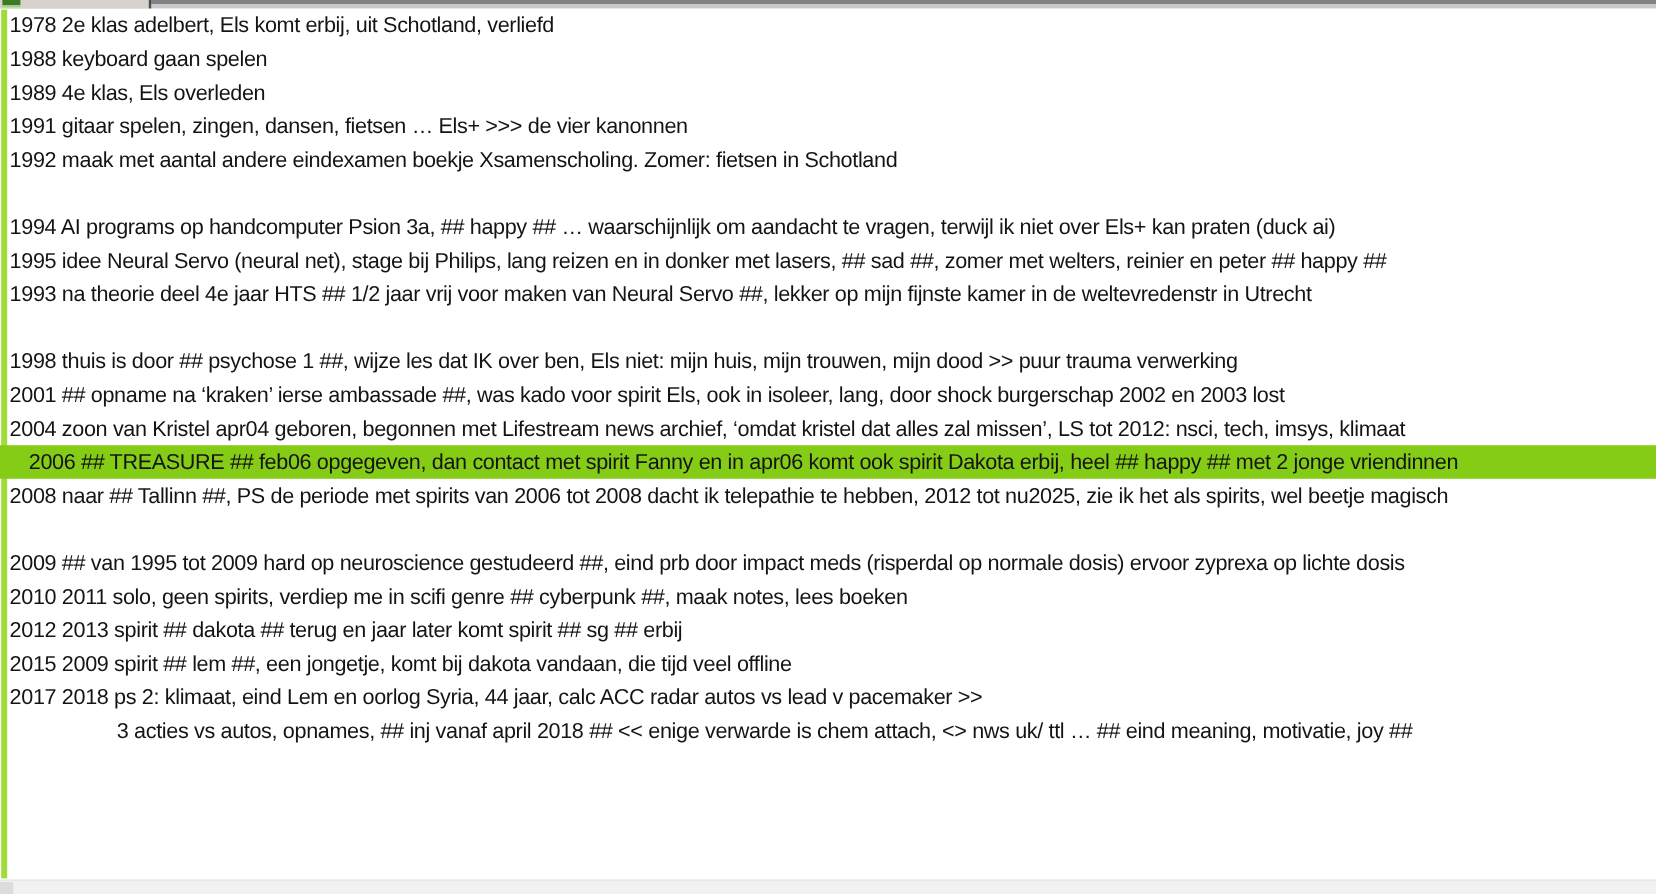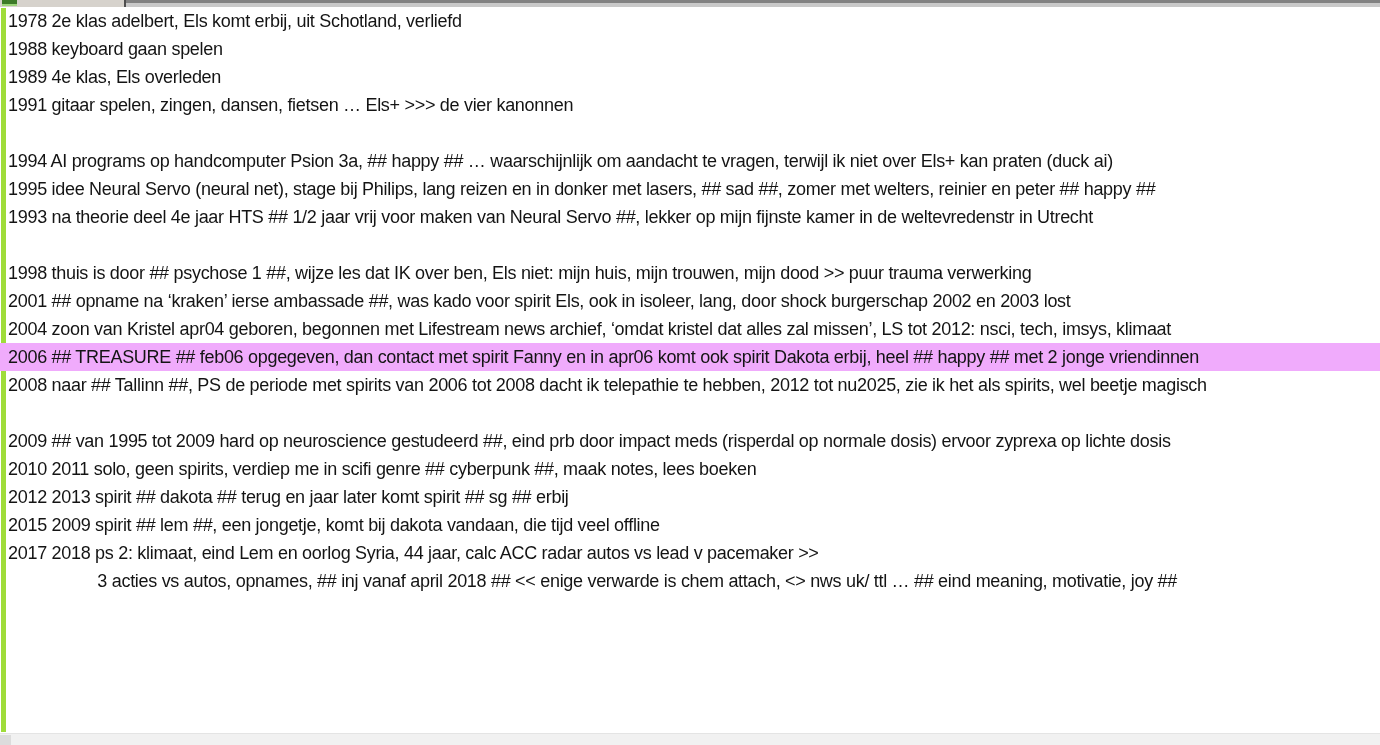--- a/index.html
+++ b/index.html
@@ -58,23 +58,23 @@
     letter-spacing: -0.3px;
   }
   .line {
     height: 28px;
     line-height: 28px;
     white-space: pre;
     padding-left: 2px;
     overflow: hidden;
   }
   .line.current-line {
-    background: #f0abfc;
+    background: #84cc16;
     margin-left: -6px;
-    padding-left: 8px;
+    padding-left: 24px;
   }
 
   
   .hscrollbar {
     position: absolute;
     left: 0;
     bottom: 0;
     width: 1380px;
     height: 12px;
     background: #f1f1f1;
@@ -98,20 +98,21 @@
   </div>
 </div>
 
 <div class="change-margin"></div>
 
 <div class="text-area">
   <div class="line">1978 2e klas adelbert, Els komt erbij, uit Schotland, verliefd</div>
   <div class="line">1988 keyboard gaan spelen</div>
   <div class="line">1989 4e klas, Els overleden</div>
   <div class="line">1991 gitaar spelen, zingen, dansen, fietsen … Els+ &gt;&gt;&gt; de vier kanonnen</div>
+  <div class="line">1992 maak met aantal andere eindexamen boekje Xsamenscholing. Zomer: fietsen in Schotland</div>
   <div class="line"></div>
   <div class="line">1994 AI programs op handcomputer Psion 3a, ## happy ## … waarschijnlijk om aandacht te vragen, terwijl ik niet over Els+ kan praten (duck ai)</div>
   <div class="line">1995 idee Neural Servo (neural net), stage bij Philips, lang reizen en in donker met lasers, ## sad ##, zomer met welters, reinier en peter ## happy ##</div>
   <div class="line">1993 na theorie deel 4e jaar HTS ## 1/2 jaar vrij voor maken van Neural Servo ##, lekker op mijn fijnste kamer in de weltevredenstr in Utrecht</div>
   <div class="line"></div>
   <div class="line">1998 thuis is door ## psychose 1 ##, wijze les dat IK over ben, Els niet: mijn huis, mijn trouwen, mijn dood &gt;&gt; puur trauma verwerking</div>
   <div class="line">2001 ## opname na ‘kraken’ ierse ambassade ##, was kado voor spirit Els, ook in isoleer, lang, door shock burgerschap 2002 en 2003 lost</div>
   <div class="line">2004 zoon van Kristel apr04 geboren, begonnen met Lifestream news archief, ‘omdat kristel dat alles zal missen’, LS tot 2012: nsci, tech, imsys, klimaat</div>
   <div class="line current-line">2006 ## TREASURE ## feb06 opgegeven, dan contact met spirit Fanny en in apr06 komt ook spirit Dakota erbij, heel ## happy ## met 2 jonge vriendinnen</div>
   <div class="line">2008 naar ## Tallinn ##, PS de periode met spirits van 2006 tot 2008 dacht ik telepathie te hebben, 2012 tot nu2025, zie ik het als spirits, wel beetje magisch</div>

